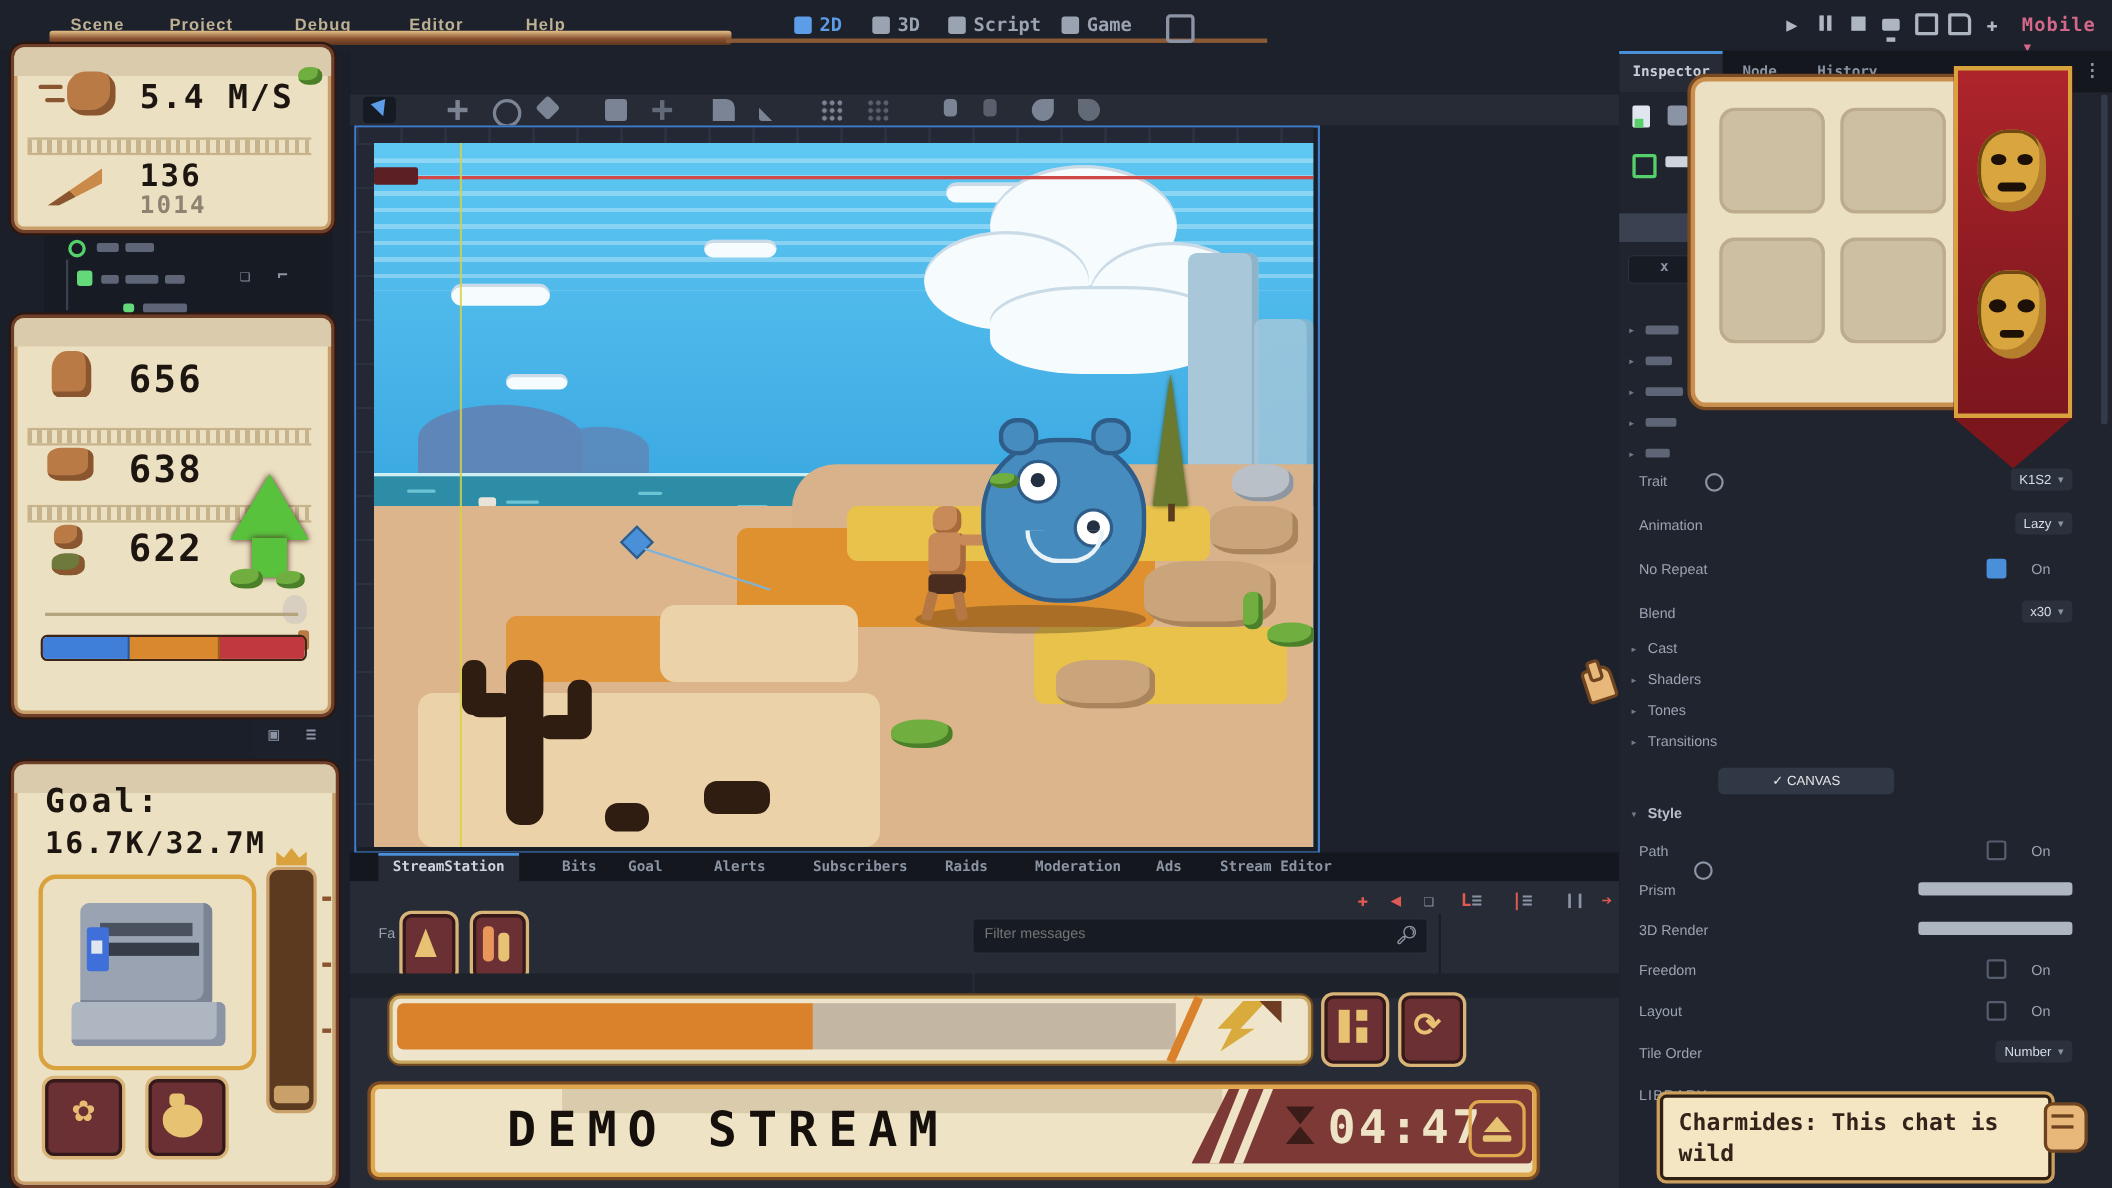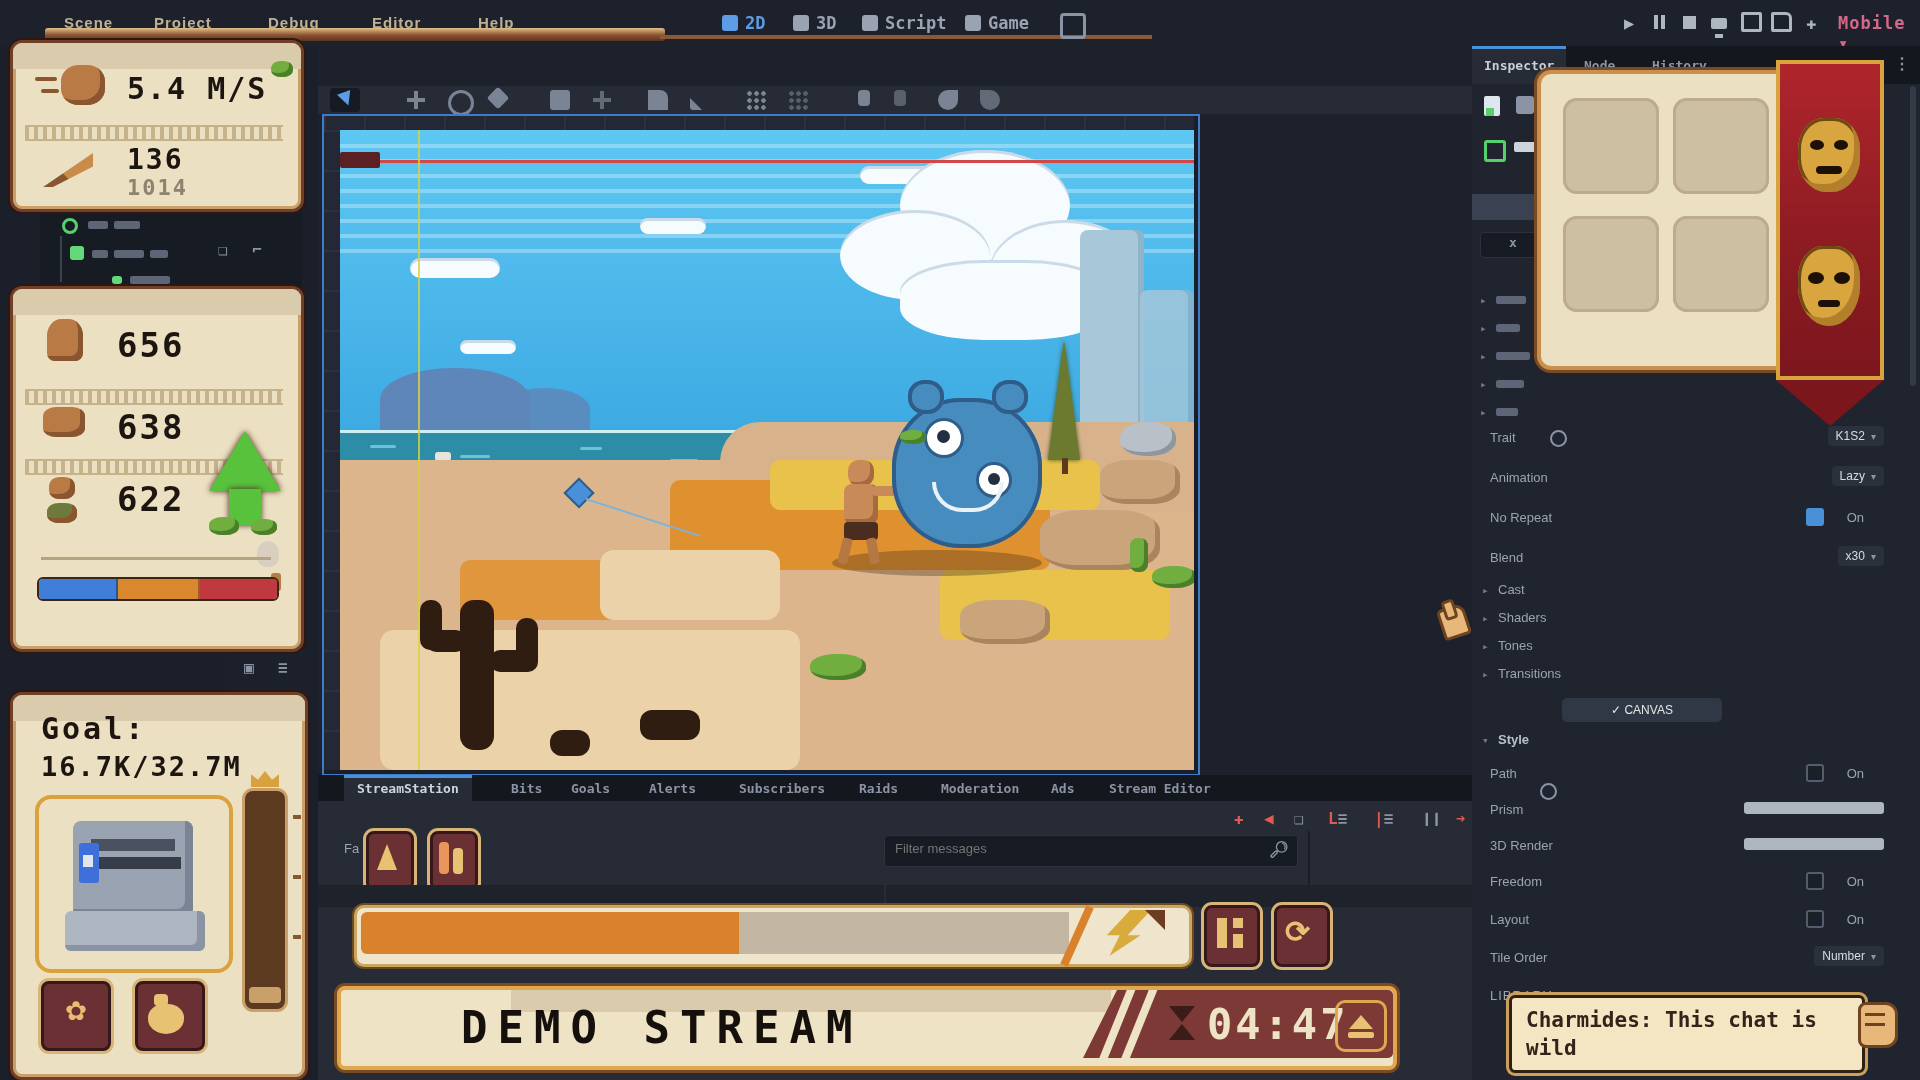--- a/index.html
+++ b/index.html
@@ -325,21 +325,21 @@
   <div class="abs cursorhand" style="left:1440px;top:606px"></div>
 
   <div class="abs tabbar" style="left:318px;top:775px;width:1154px;height:26px">
     <div class="btab active abs" style="left:26px;top:0">
         <span>StreamStation</span>
       </div>
     <div class="btab abs" style="left:180px;top:0">
         <span>Bits</span>
       </div>
     <div class="btab abs" style="left:240px;top:0">
-        <span>Goals</span>
+        <span>Goal</span>
       </div>
     <div class="btab abs" style="left:318px;top:0">
         <span>Alerts</span>
       </div>
     <div class="btab abs" style="left:408px;top:0">
         <span>Subscribers</span>
       </div>
     <div class="btab abs" style="left:528px;top:0">
         <span>Raids</span>
       </div>

